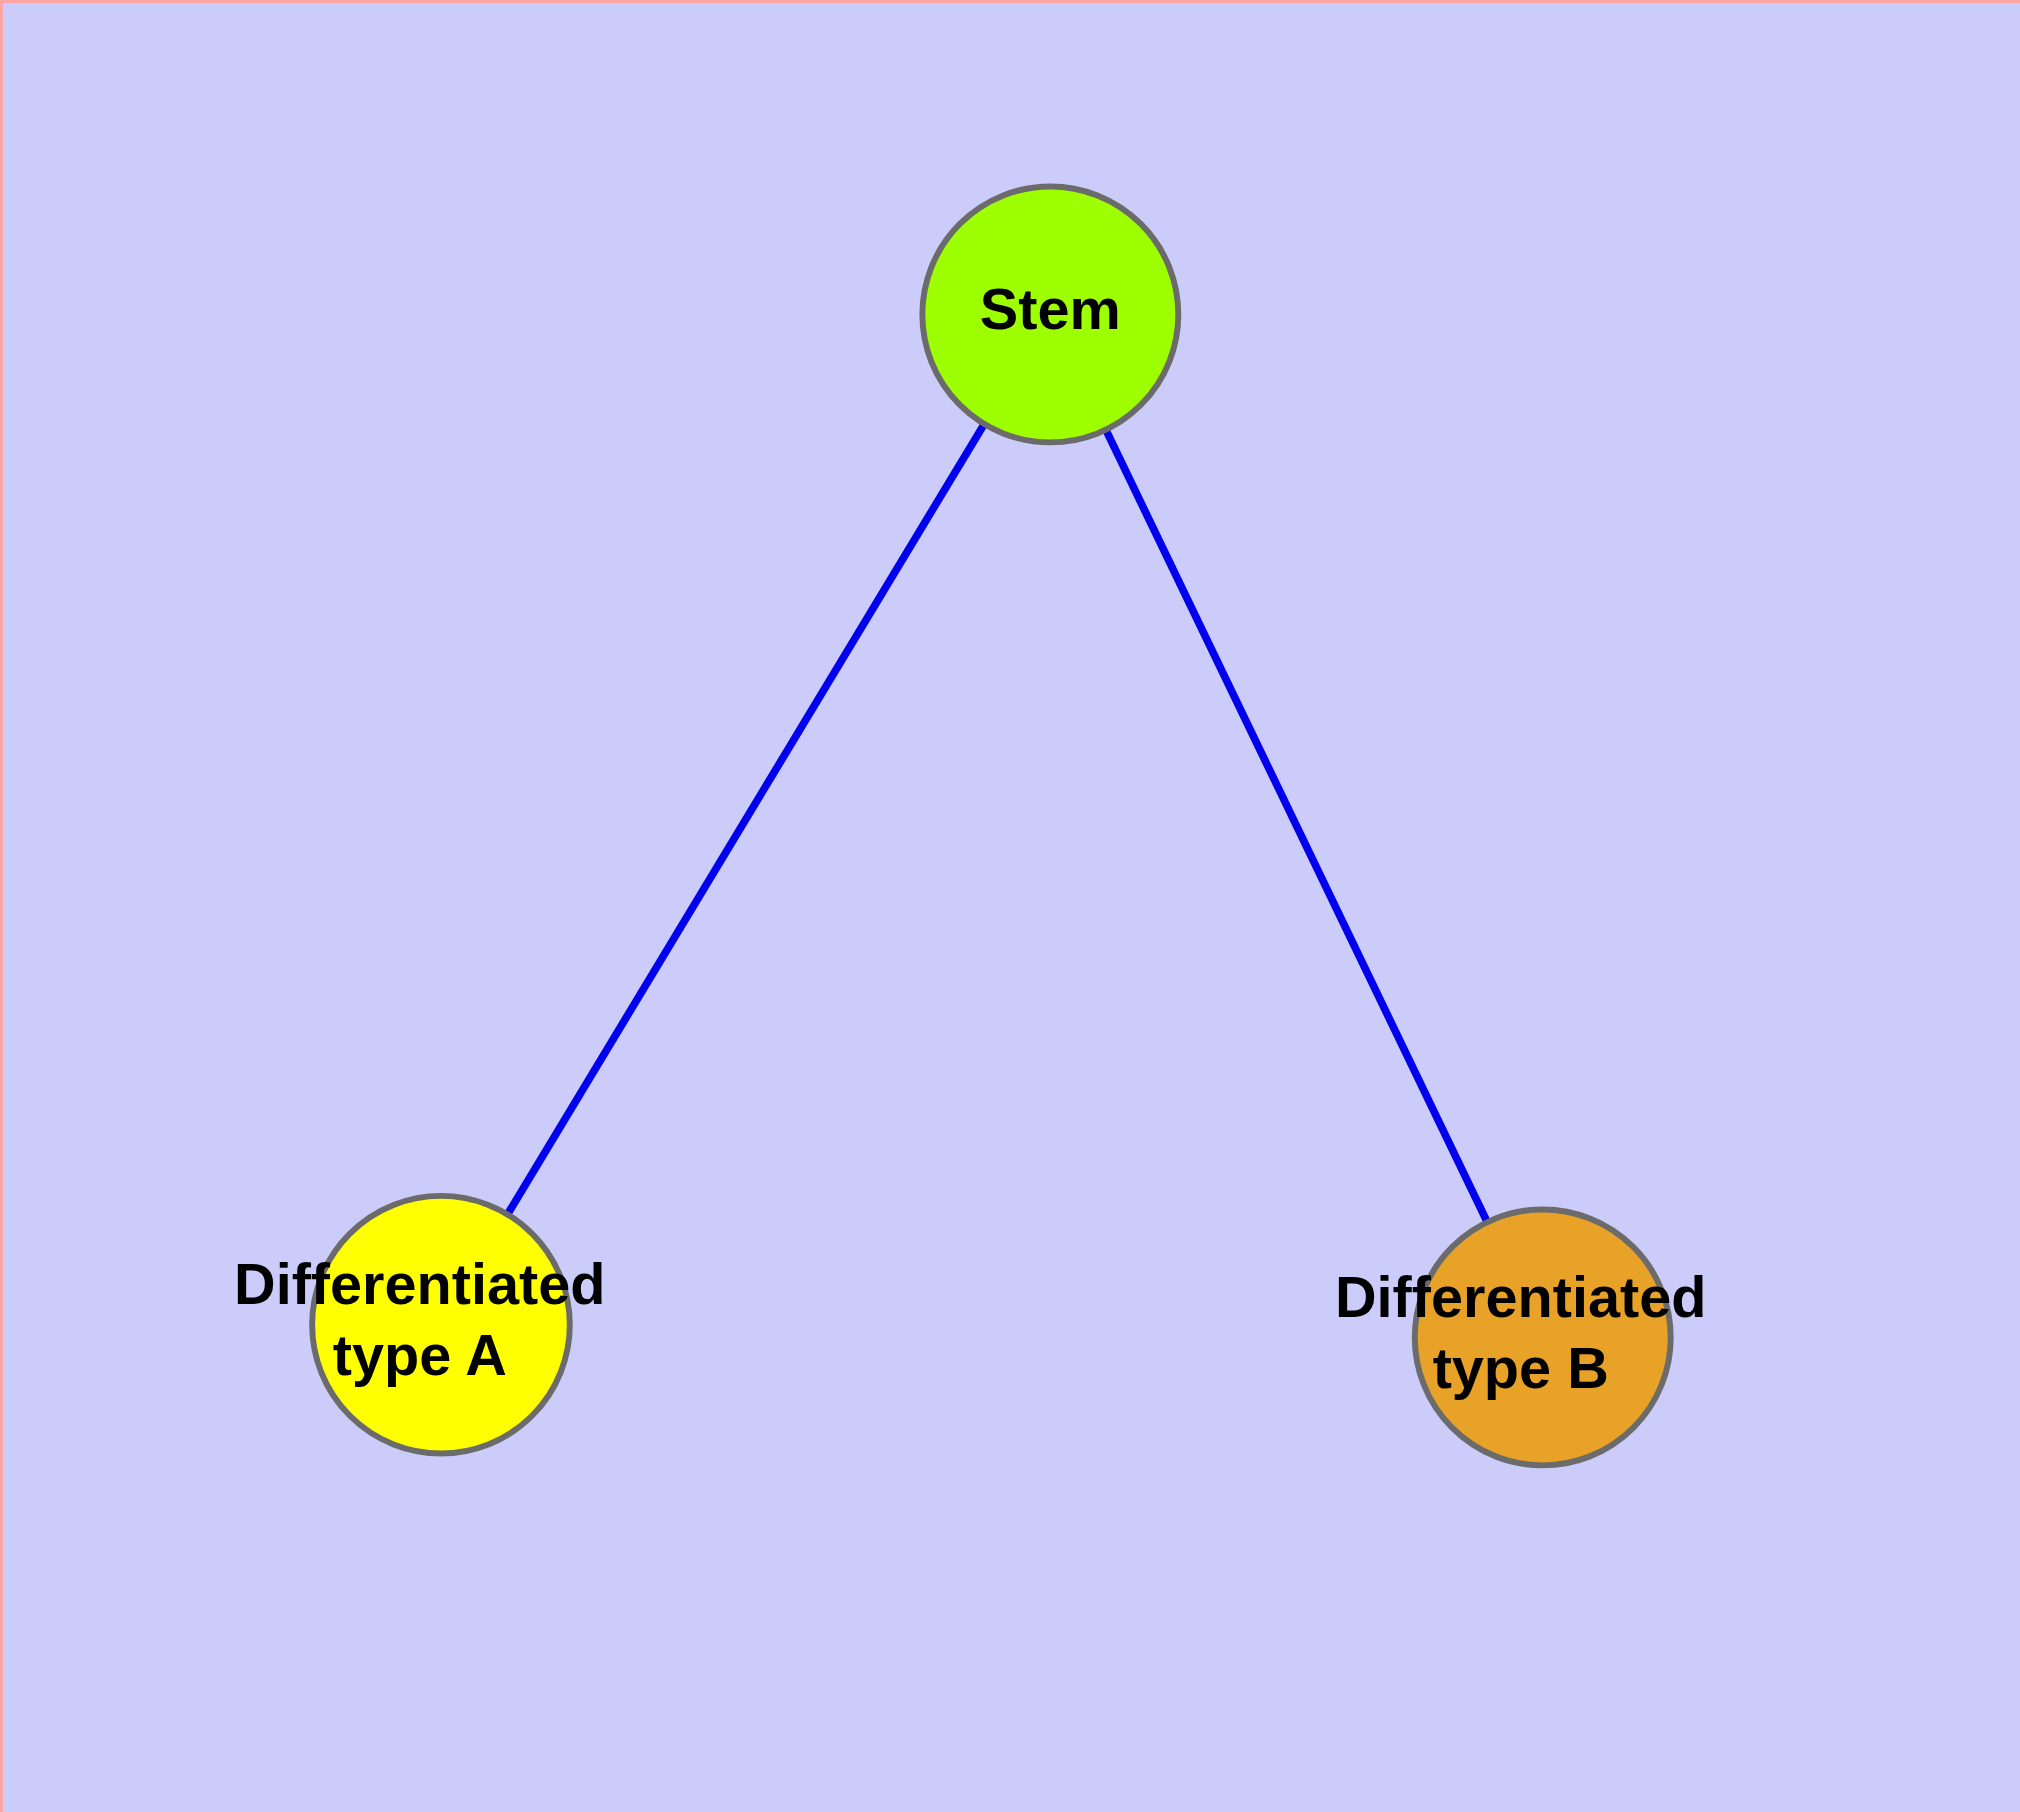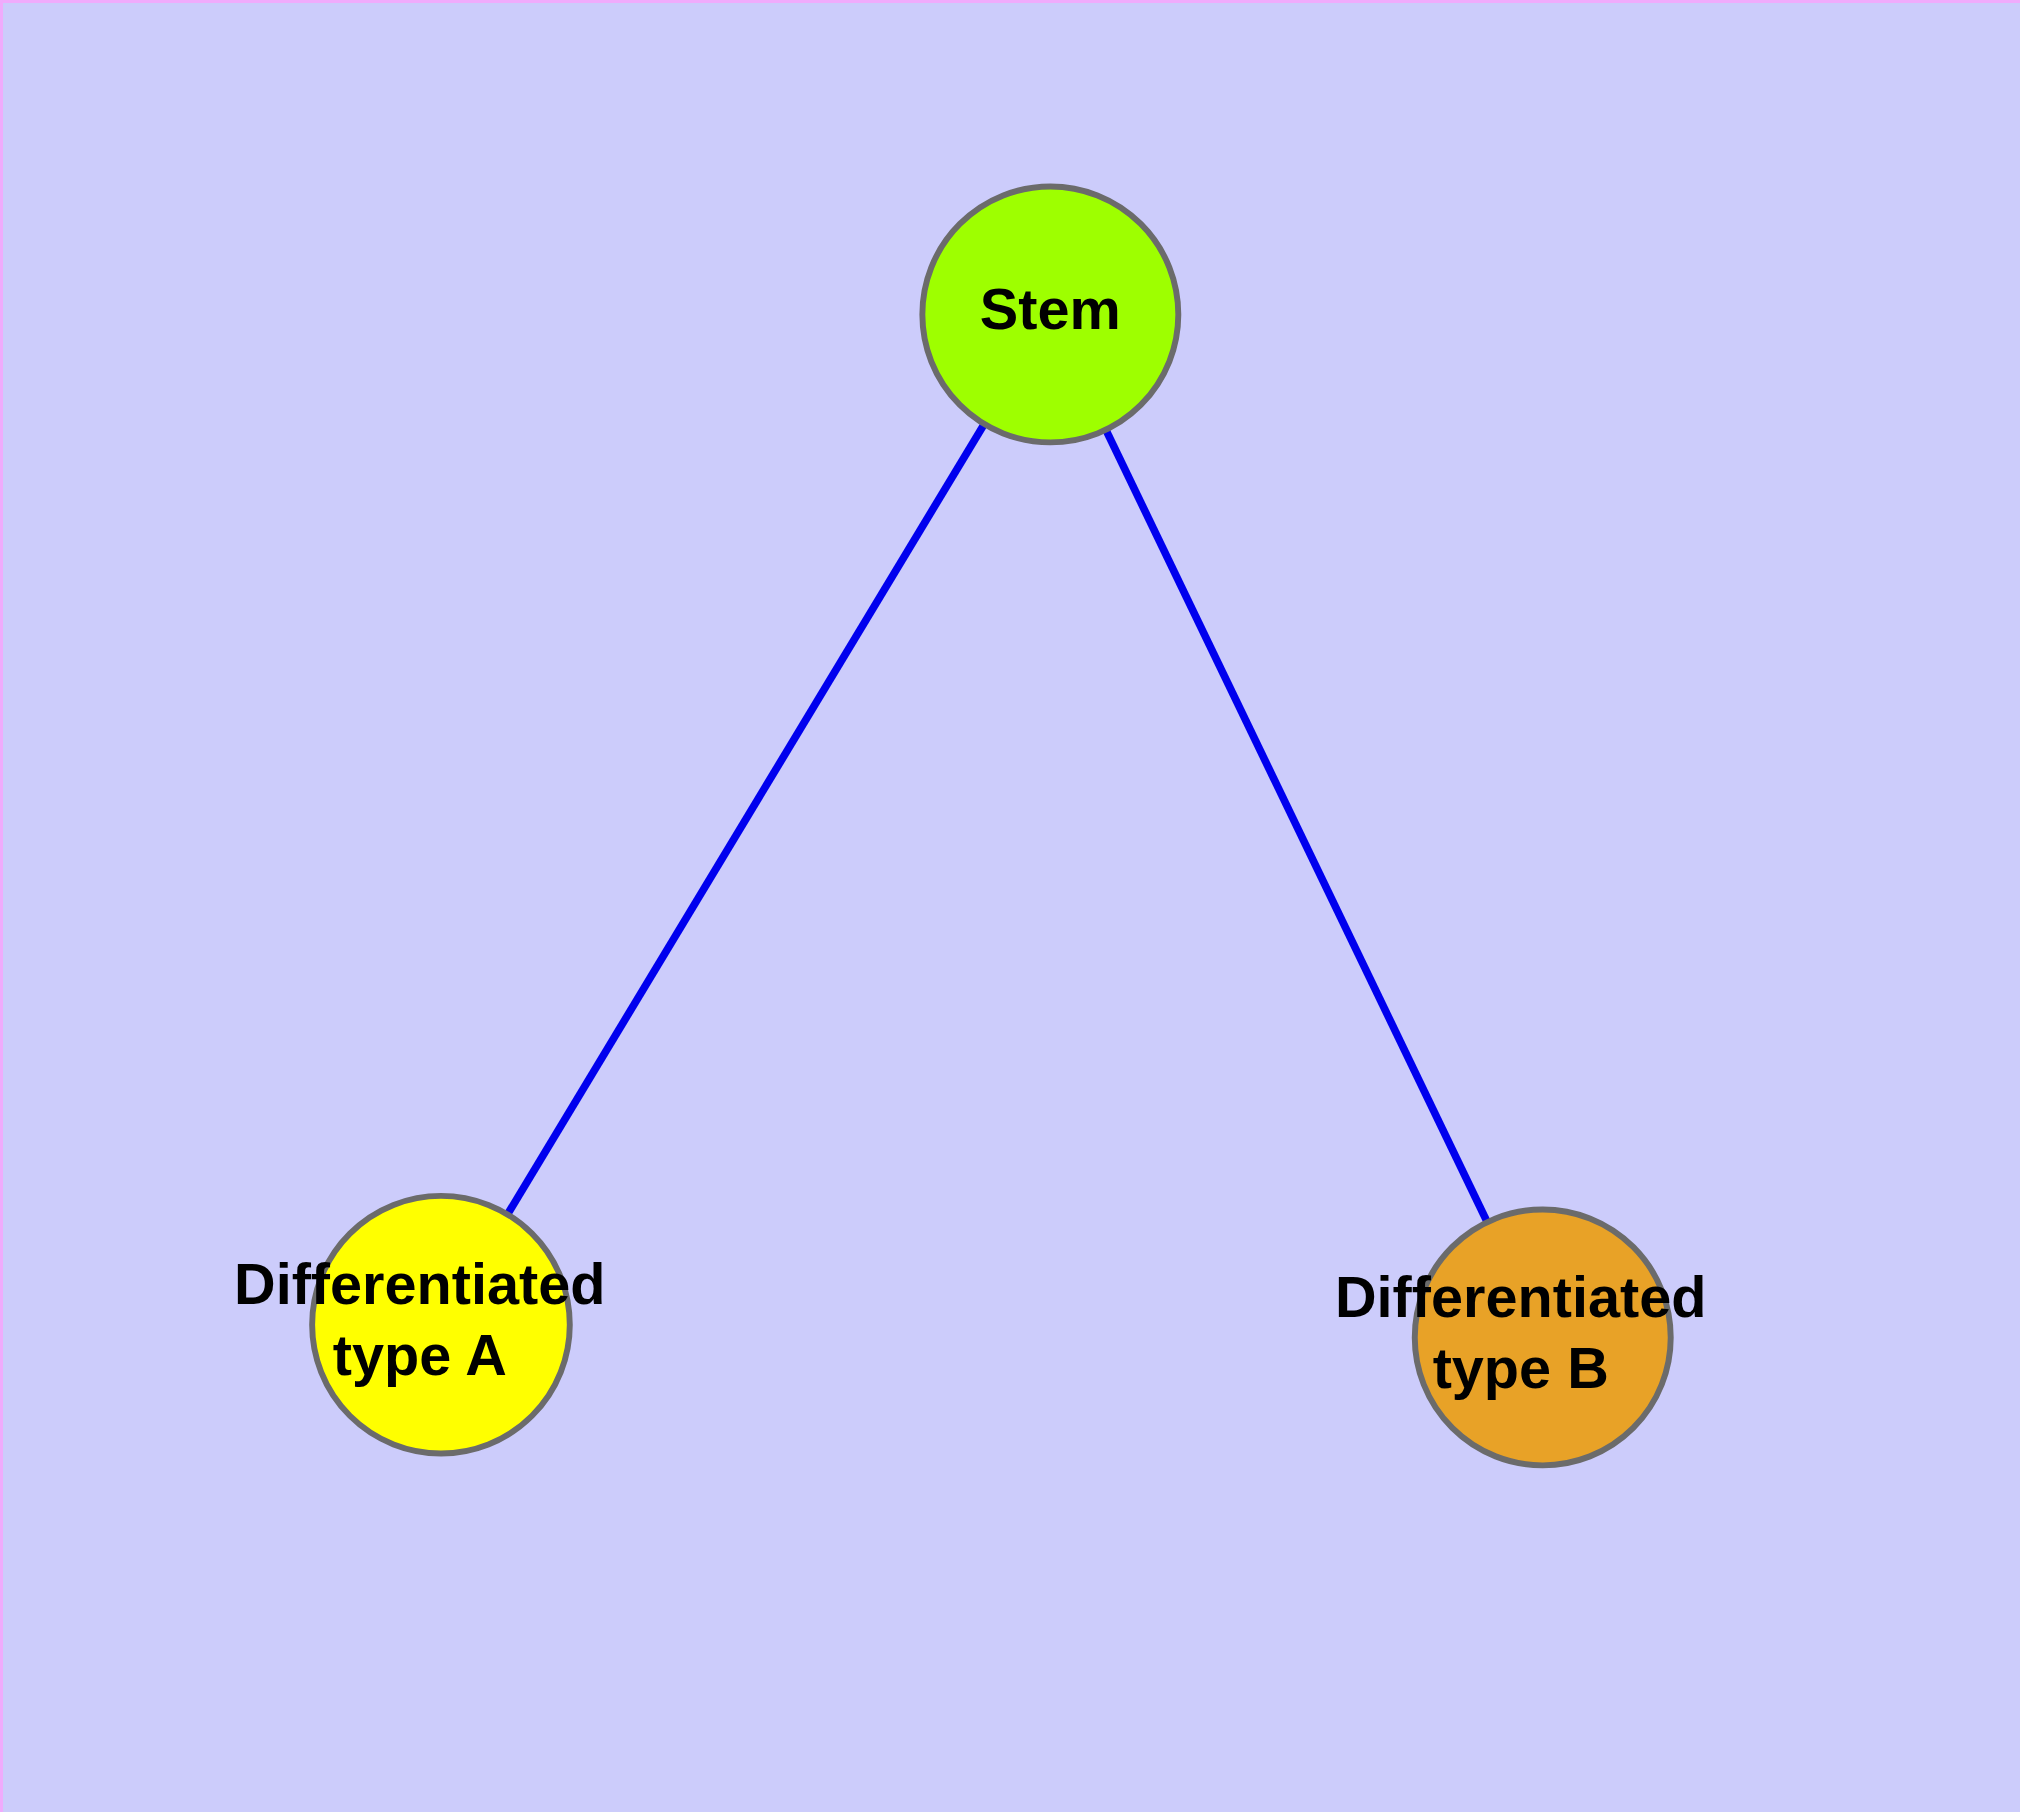--- a/index.html
+++ b/index.html
@@ -49,21 +49,21 @@
     dominant-baseline: middle;
     paint-order: normal;
   }
   .node-label tspan {
     font-family: "Liberation Sans", "DejaVu Sans", sans-serif;
   }
 </style>
 </head>
 <body>
 
-<div id="canvas" style="width: 2021px; height: 1812px; background: #f0abfc; text-align: right;">
+<div id="canvas" style="width: 2021px; height: 1812px; background: #fca5a5; text-align: right;">
   <div id="plot-bg" style="background: rgb(204, 204, 251); width: 2017px; height: 1809px;"></div>
   <svg id="graph-svg" viewBox="0 0 2384 2138" xmlns="http://www.w3.org/2000/svg">
     <g id="edges-layer">
         <line x1="1239" y1="371" x2="520" y2="1563" stroke="#0000ee" stroke-width="9" class="edge-line"></line>
         <line x1="1239" y1="371" x2="1820" y2="1578" stroke="#0000ee" stroke-width="9" class="edge-line"></line>
       </g>
     <g id="nodes-layer">
         <circle cx="1239" cy="371" r="151" fill="#9eff00" stroke="#6b6b6b" stroke-width="7" class="node-circle"></circle>
         <circle cx="520" cy="1563" r="152" fill="#ffff00" stroke="#6b6b6b" stroke-width="7" class="node-circle"></circle>
         <circle cx="1820" cy="1578" r="151" fill="#e8a227" stroke="#6b6b6b" stroke-width="7" class="node-circle"></circle>

